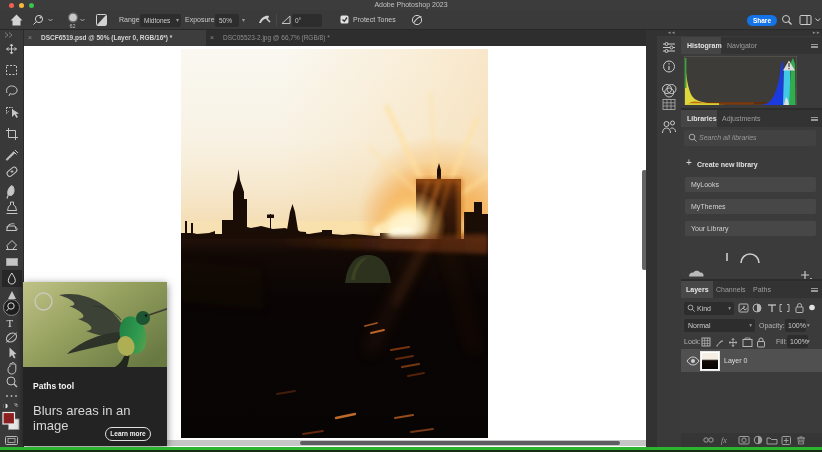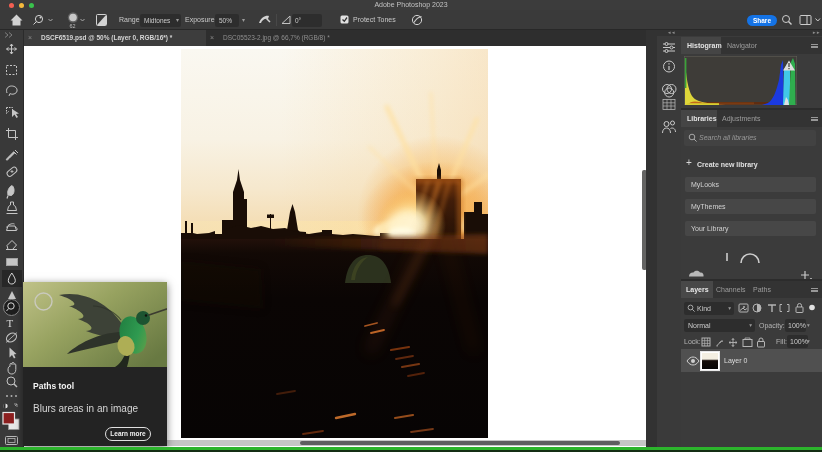--- a/index.html
+++ b/index.html
@@ -429,20 +429,37 @@
       <svg width="14" height="10" style="position:absolute;left:5px;top:7px">
           <path d="M1,5 C3,2 5,1 7,1 C9,1 11,2 13,5 C11,8 9,9 7,9 C5,9 3,8 1,5 Z" fill="none" stroke="#cfcfcf"></path>
           <circle cx="7" cy="5" r="2" fill="#cfcfcf"></circle>
         </svg>
       <div style="position:absolute;left:19px;top:1.5px;width:20px;height:20px;background:#fff;border:1px solid #e8e8e8;">
         <div style="position:absolute;left:1px;top:1px;width:16px;height:16px;background:linear-gradient(#f4efe2 0%,#f4efe2 38%,#130b07 48%,#060404 100%);"></div>
       </div>
       <span style="position:absolute;left:43px;font-size:7px;color:#dddddd;line-height:23px;">Layer 0</span>
     </div>
     <div style="position:absolute;left:0;top:336px;width:141px;height:61px;background:#3b3b3b;"></div>
+    <div style="position:absolute;left:0;top:397px;width:141px;height:14px;background:#363636;">
+      <svg width="141" height="14" style="position:absolute;left:0;top:0">
+        <g stroke="#9e9e9e" fill="none" stroke-width="1">
+          <circle cx="25" cy="7" r="2.2"></circle>
+            <circle cx="30" cy="7" r="2.2"></circle>
+          <text x="40" y="10" font-size="8" font-style="italic" fill="#9e9e9e" stroke="none" font-family="Liberation Serif,serif">fx</text>
+          <rect x="58" y="3.5" width="10" height="7.5" rx="1"></rect>
+            <circle cx="63" cy="7.2" r="2.2"></circle>
+          <circle cx="77" cy="7" r="3.8"></circle>
+            <path d="M77,3.2 A3.8,3.8 0 0 1 77,10.8 Z" fill="#9e9e9e" stroke="none"></path>
+          <path d="M86,5 L89,5 L90.5,6.5 L96,6.5 L96,11 L86,11 Z"></path>
+          <rect x="101" y="3.5" width="8.5" height="8" rx="1"></rect>
+            <path d="M105.2,5 L105.2,10 M102.8,7.5 L107.6,7.5"></path>
+          <path d="M117,5 L123,5 L122.5,11 L117.5,11 Z M116,5 L124,5 M118.5,3.8 L121.5,3.8 M118.7,6.5 L118.7,9.5 M120,6.5 L120,9.5 M121.3,6.5 L121.3,9.5" stroke-width="0.8"></path>
+        </g>
+      </svg>
+    </div>
   </div>
   <div class="abs" id="tooltip">
     <svg width="144" height="85" style="position:absolute;left:0;top:0" viewBox="0 0 144 85">
       <defs>
         <linearGradient id="hbg" x1="0" y1="0" x2="1" y2="0.8">
           <stop offset="0" stop-color="#c0c288"></stop>
             <stop offset="0.45" stop-color="#97a260"></stop>
             <stop offset="1" stop-color="#687942"></stop>
         </linearGradient>
         <linearGradient id="bodyg" x1="0" y1="0" x2="1" y2="1">
@@ -457,20 +474,20 @@
       <path d="M104,68 C101,76 97,82 92,85 L104,85 C106,78 107,72 107,66 Z" fill="#21271d"></path>
       <ellipse cx="110" cy="53" rx="13" ry="19" transform="rotate(-16 110 53)" fill="url(#bodyg)"></ellipse>
       <ellipse cx="103" cy="64" rx="8.5" ry="10" transform="rotate(-14 103 64)" fill="#aeae55"></ellipse>
       <circle cx="120" cy="36" r="7" fill="#1d5431"></circle>
       <circle cx="123" cy="33.5" r="1.2" fill="#0d120c"></circle>
       <path d="M126,33 L160,21.5" stroke="#3c3c30" stroke-width="1.6" stroke-linecap="round"></path>
       <path d="M98,38 C92,30 80,24 70,24" stroke="#2c3128" stroke-width="1.2" fill="none" opacity="0.7"></path>
       <circle cx="20.5" cy="19.5" r="8.5" fill="none" stroke="#c9c9bd" stroke-width="1.4"></circle>
     </svg>
     <span style="position:absolute;left:10px;top:99px;font-size:8.5px;font-weight:bold;color:#f2f2f2;">Paths tool</span>
-    <span style="position:absolute;left:10px;top:121px;font-size:10px;color:#d6d6d6;">Blurs areas in an image</span>
+    <span style="position:absolute;left:10px;top:121px;font-size:13px;color:#d6d6d6;">Blurs areas in an image</span>
     <div style="position:absolute;left:82px;top:145px;width:46px;height:14px;border:1px solid #e0e0e0;border-radius:7px;">
         <span style="display:block;width:100%;text-align:center;font-size:6.5px;color:#f0f0f0;line-height:12px;font-weight:bold;">Learn more</span>
       </div>
   </div>
   <div class="abs" id="greenbar"></div>
   <div class="abs" id="dgreen"></div>
 </div>
 
 </body></html>

